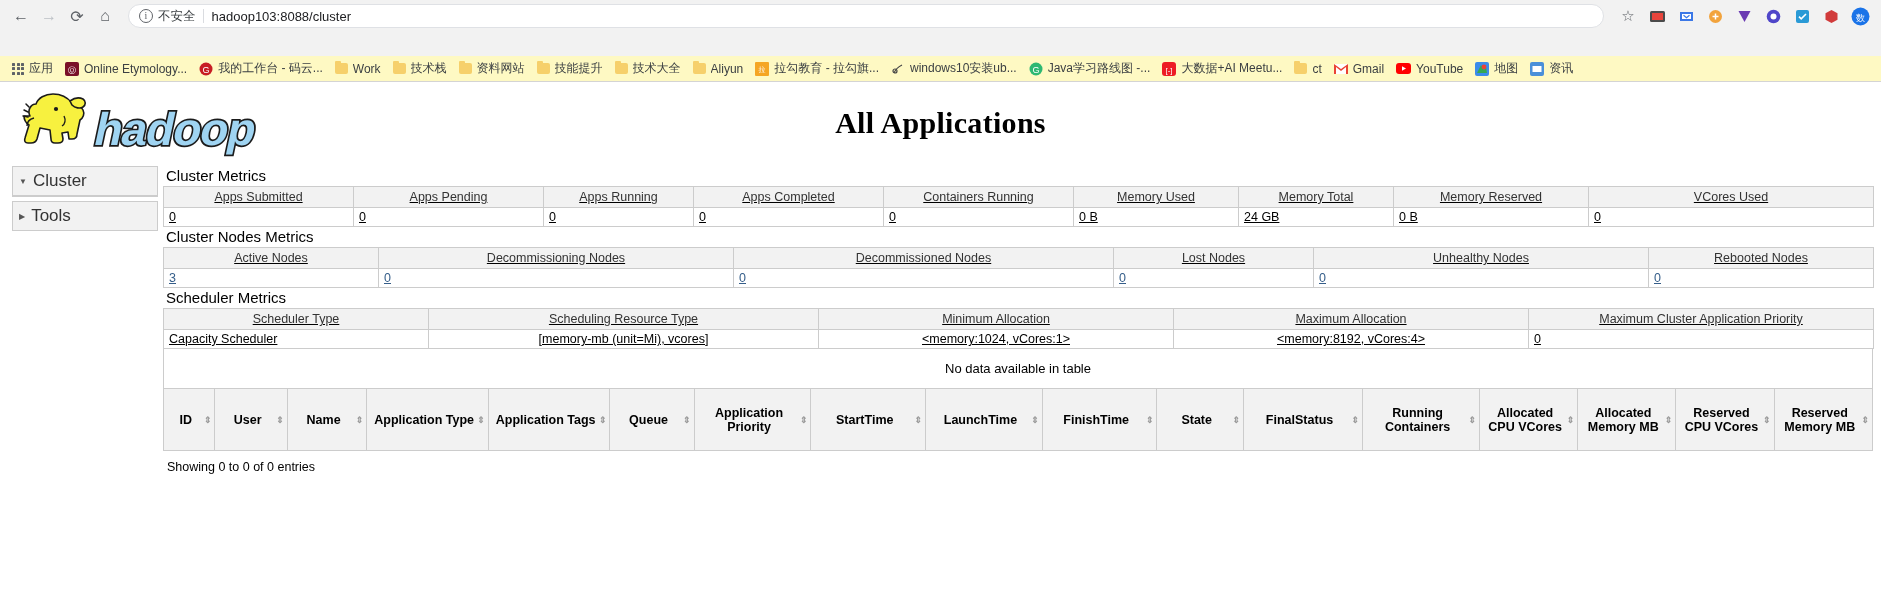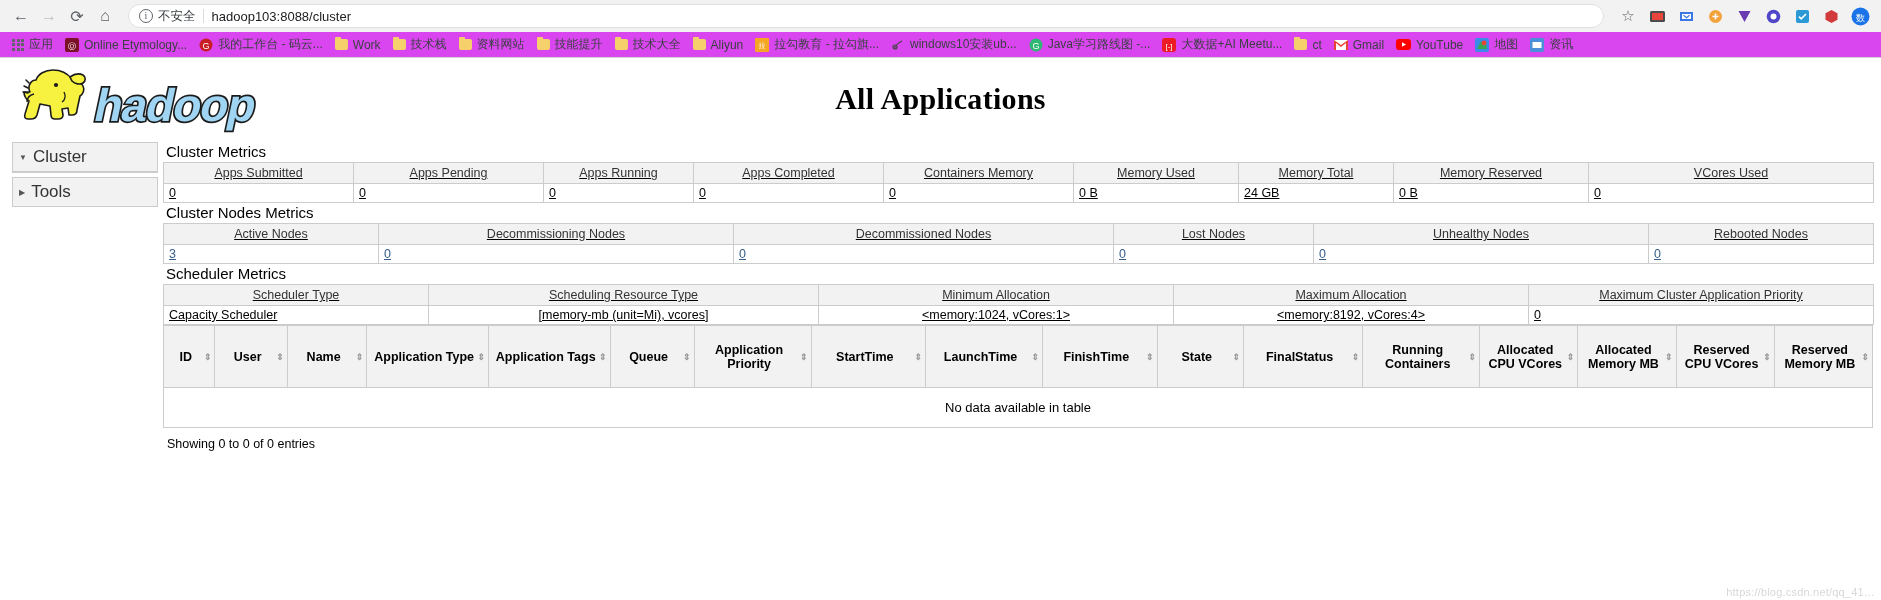--- a/index.html
+++ b/index.html
@@ -33,22 +33,22 @@
     margin-right:5px; flex:0 0 auto; font-family:"Liberation Serif", serif;
   }
   #omnibox .insecure { color:#3c4043; font-size:12.5px; margin-right:7px; white-space:nowrap; }
   #omnibox .vsep { width:1px; height:14px; background:#dadce0; margin-right:8px; }
   #omnibox .url { color:#202124; font-size:13px; white-space:nowrap; overflow:hidden; }
   .tool-ico { width:26px;height:26px;display:flex;align-items:center;justify-content:center;
               margin-left:3px;flex:0 0 auto; }
 
   #bookmarks {
     height:26px; display:flex; align-items:center;
-    padding:0 6px; background:#d946ef; border-bottom:1px solid #d4d4d4;
-    overflow:hidden; white-space:nowrap;
+    padding:0 6px; background:#fef9c3; border-bottom:1px solid #d4d4d4;
+    overflow:hidden; white-space:nowrap;margin-top:24px;
   }
   .bm {
     display:flex; align-items:center; height:22px; padding:0 6px;
     font-size:12px; color:#3c4043; flex:0 0 auto; border-radius:3px;
   }
   .bm .bmi { margin-right:5px; display:flex; align-items:center; flex:0 0 auto; }
   .bm .bml { max-width:130px; overflow:hidden; text-overflow:ellipsis; white-space:nowrap; }
   .grid-ico { display:grid; grid-template-columns:repeat(3,3px); gap:1.5px; }
   .grid-ico i { width:3px;height:3px;background:#5f6368;display:block;border-radius:0.5px; }
   .folder-ico { width:13px;height:11px;background:#f6d06b;border-radius:1px 2px 2px 2px; position:relative;}
@@ -398,21 +398,21 @@
             <col style="width:155px">
             <col style="width:195px">
             <col style="width:285px">
         </colgroup>
         <tbody>
             <tr>
           <th>Apps Submitted</th>
           <th>Apps Pending</th>
           <th>Apps Running</th>
           <th>Apps Completed</th>
-          <th>Containers Memory</th>
+          <th>Containers Running</th>
           <th>Memory Used</th>
           <th>Memory Total</th>
           <th>Memory Reserved</th>
           <th>VCores Used</th>
         </tr>
         <tr>
           <td>0</td>
           <td>0</td>
           <td>0</td>
           <td>0</td>
@@ -498,41 +498,41 @@
             <col style="width:74px">
             <col style="width:102px">
           <col style="width:100px">
             <col style="width:84px">
             <col style="width:84px">
             <col style="width:84px">
             <col style="width:84px">
         </colgroup>
         <tbody>
             <tr>
+          <td class="empty" colspan="17">No data available in table</td>
+        </tr>
+        <tr>
           <th><span>ID</span><span class="srt">⇕</span></th>
           <th><span>User</span><span class="srt">⇕</span></th>
           <th><span>Name</span><span class="srt">⇕</span></th>
           <th><span>Application Type</span><span class="srt">⇕</span></th>
           <th><span>Application Tags</span><span class="srt">⇕</span></th>
           <th><span>Queue</span><span class="srt">⇕</span></th>
           <th><span>Application Priority</span><span class="srt">⇕</span></th>
           <th><span>StartTime</span><span class="srt">⇕</span></th>
           <th><span>LaunchTime</span><span class="srt">⇕</span></th>
           <th><span>FinishTime</span><span class="srt">⇕</span></th>
           <th><span>State</span><span class="srt">⇕</span></th>
           <th><span>FinalStatus</span><span class="srt">⇕</span></th>
           <th><span>Running Containers</span><span class="srt">⇕</span></th>
           <th><span>Allocated CPU VCores</span><span class="srt">⇕</span></th>
           <th><span>Allocated Memory MB</span><span class="srt">⇕</span></th>
           <th><span>Reserved CPU VCores</span><span class="srt">⇕</span></th>
           <th><span>Reserved Memory MB</span><span class="srt">⇕</span></th>
         </tr>
-        <tr>
-          <td class="empty" colspan="17">No data available in table</td>
-        </tr>
       </tbody>
         </table>
 
       <div class="dt-info">Showing 0 to 0 of 0 entries</div>
     </div>
   </div>
 
   <div id="watermark">https://blog.csdn.net/qq_41…</div>
 </div>
 

